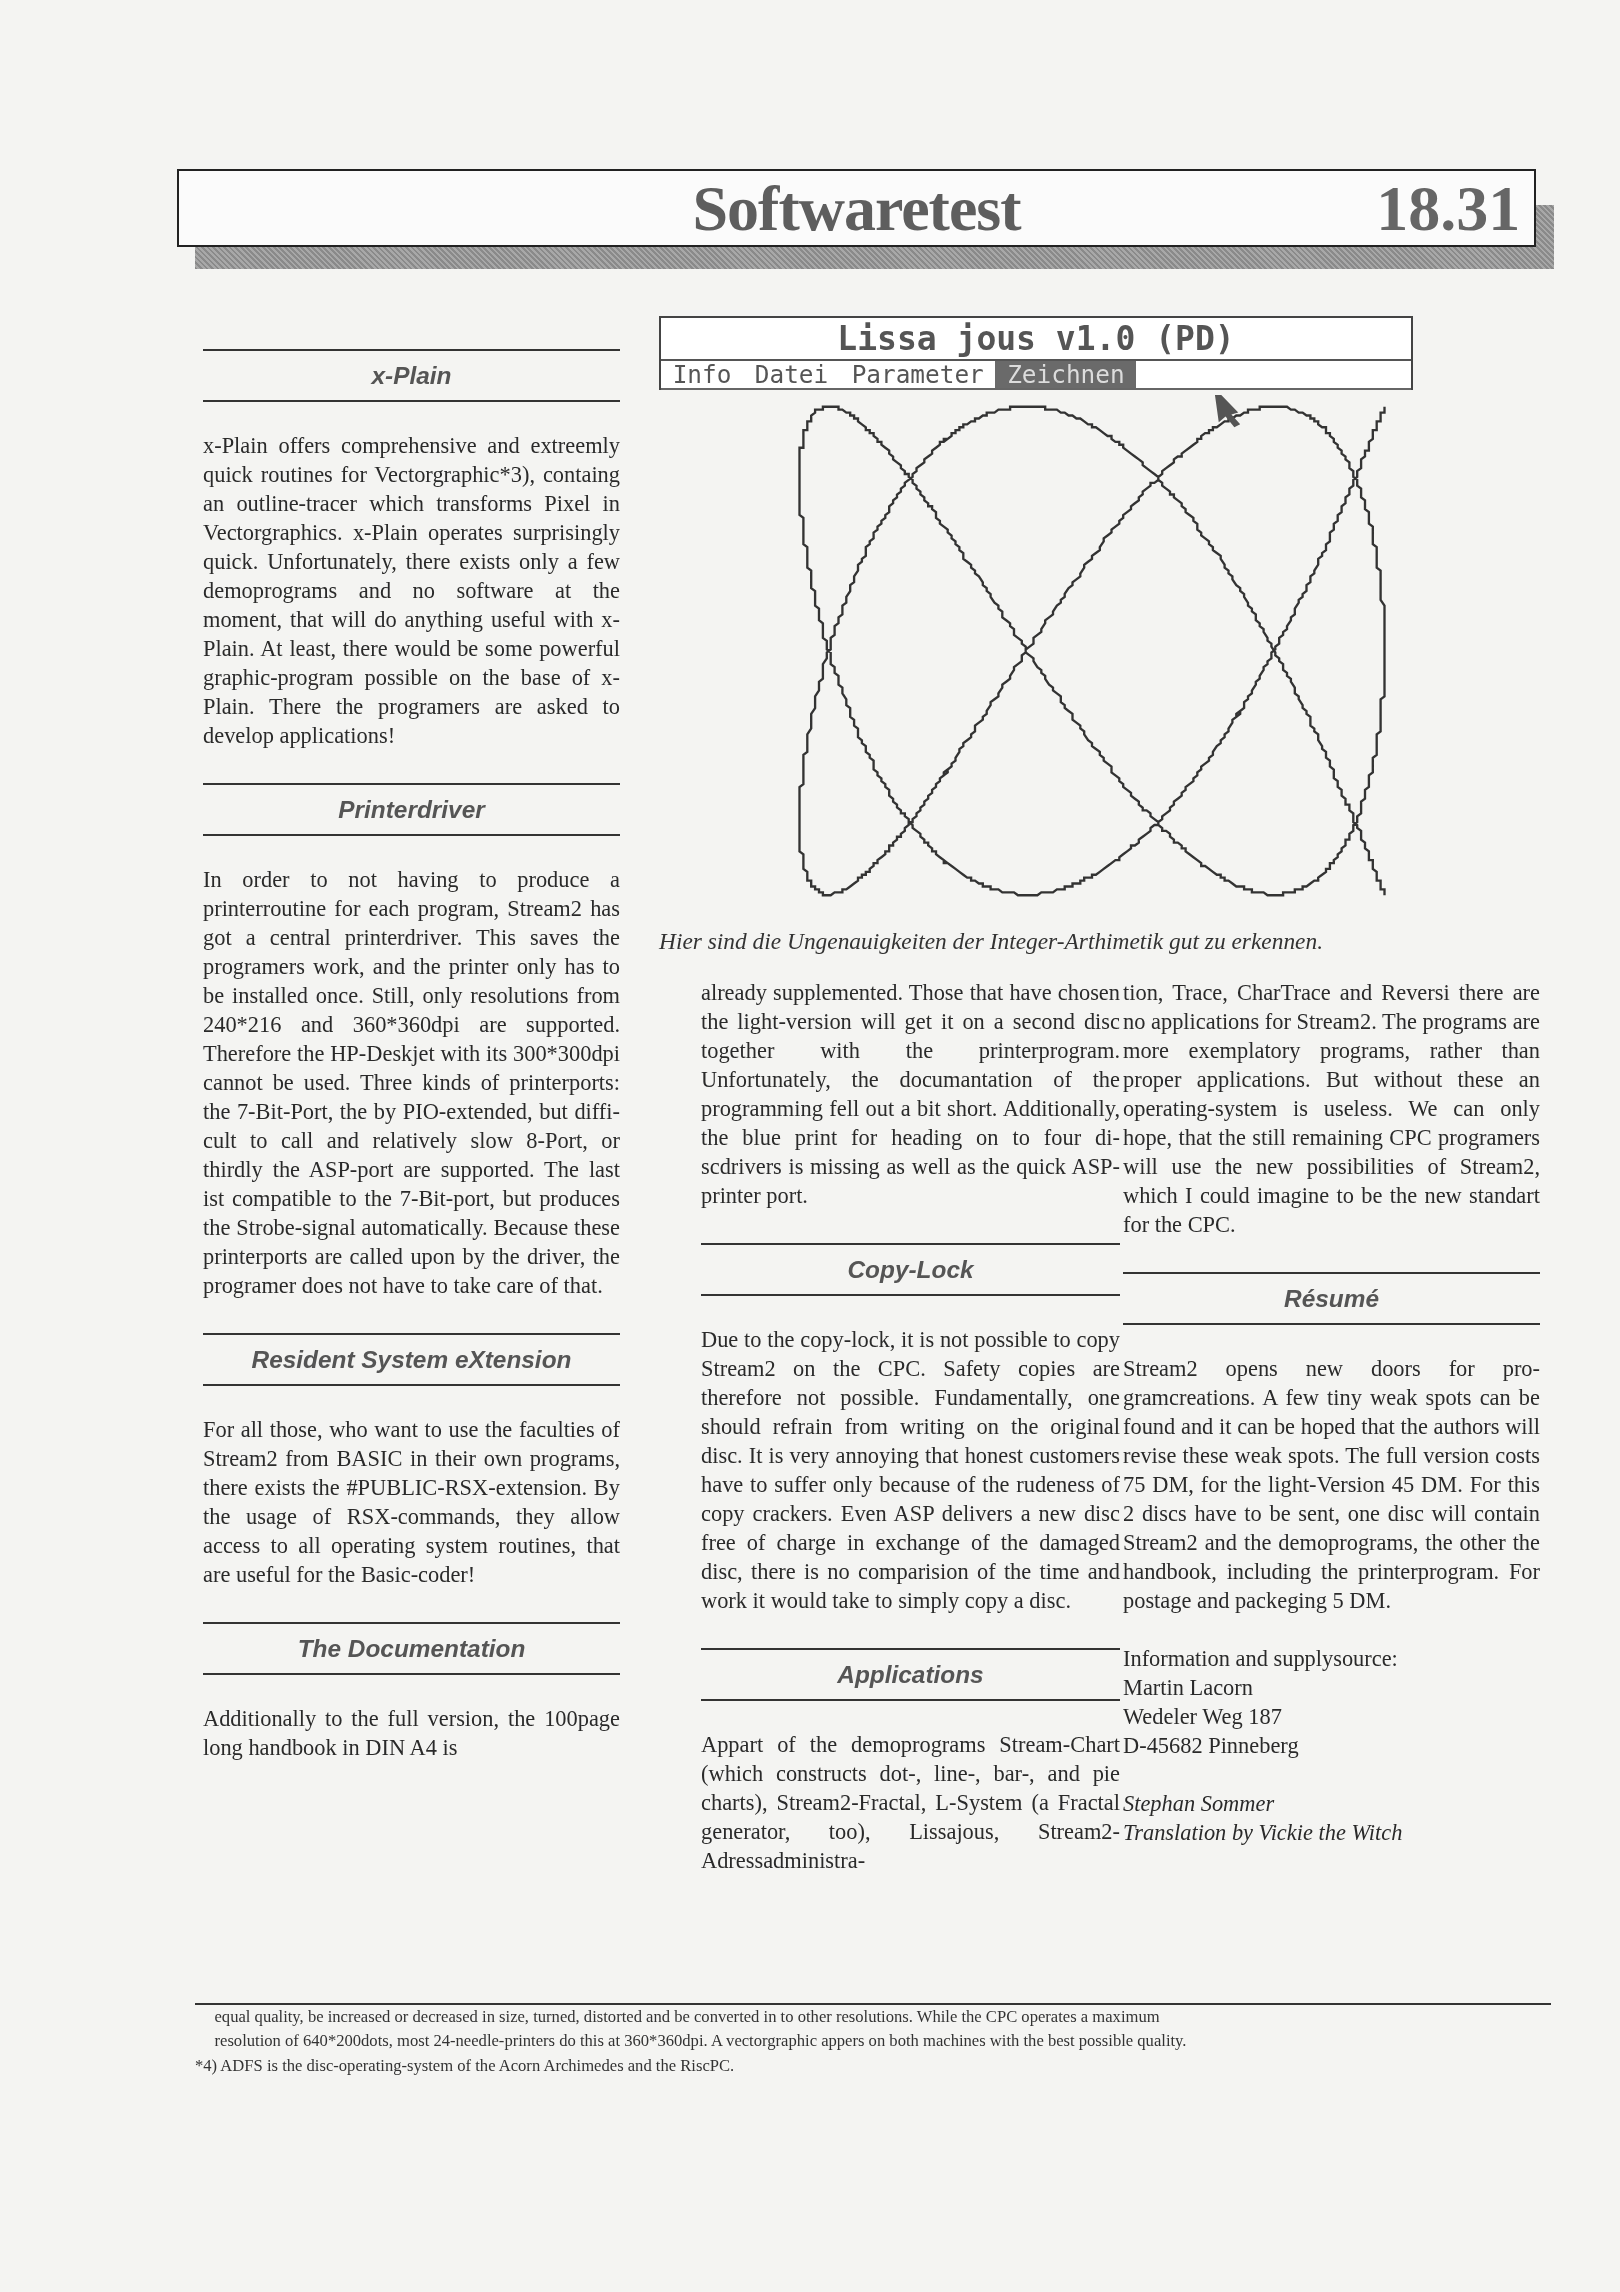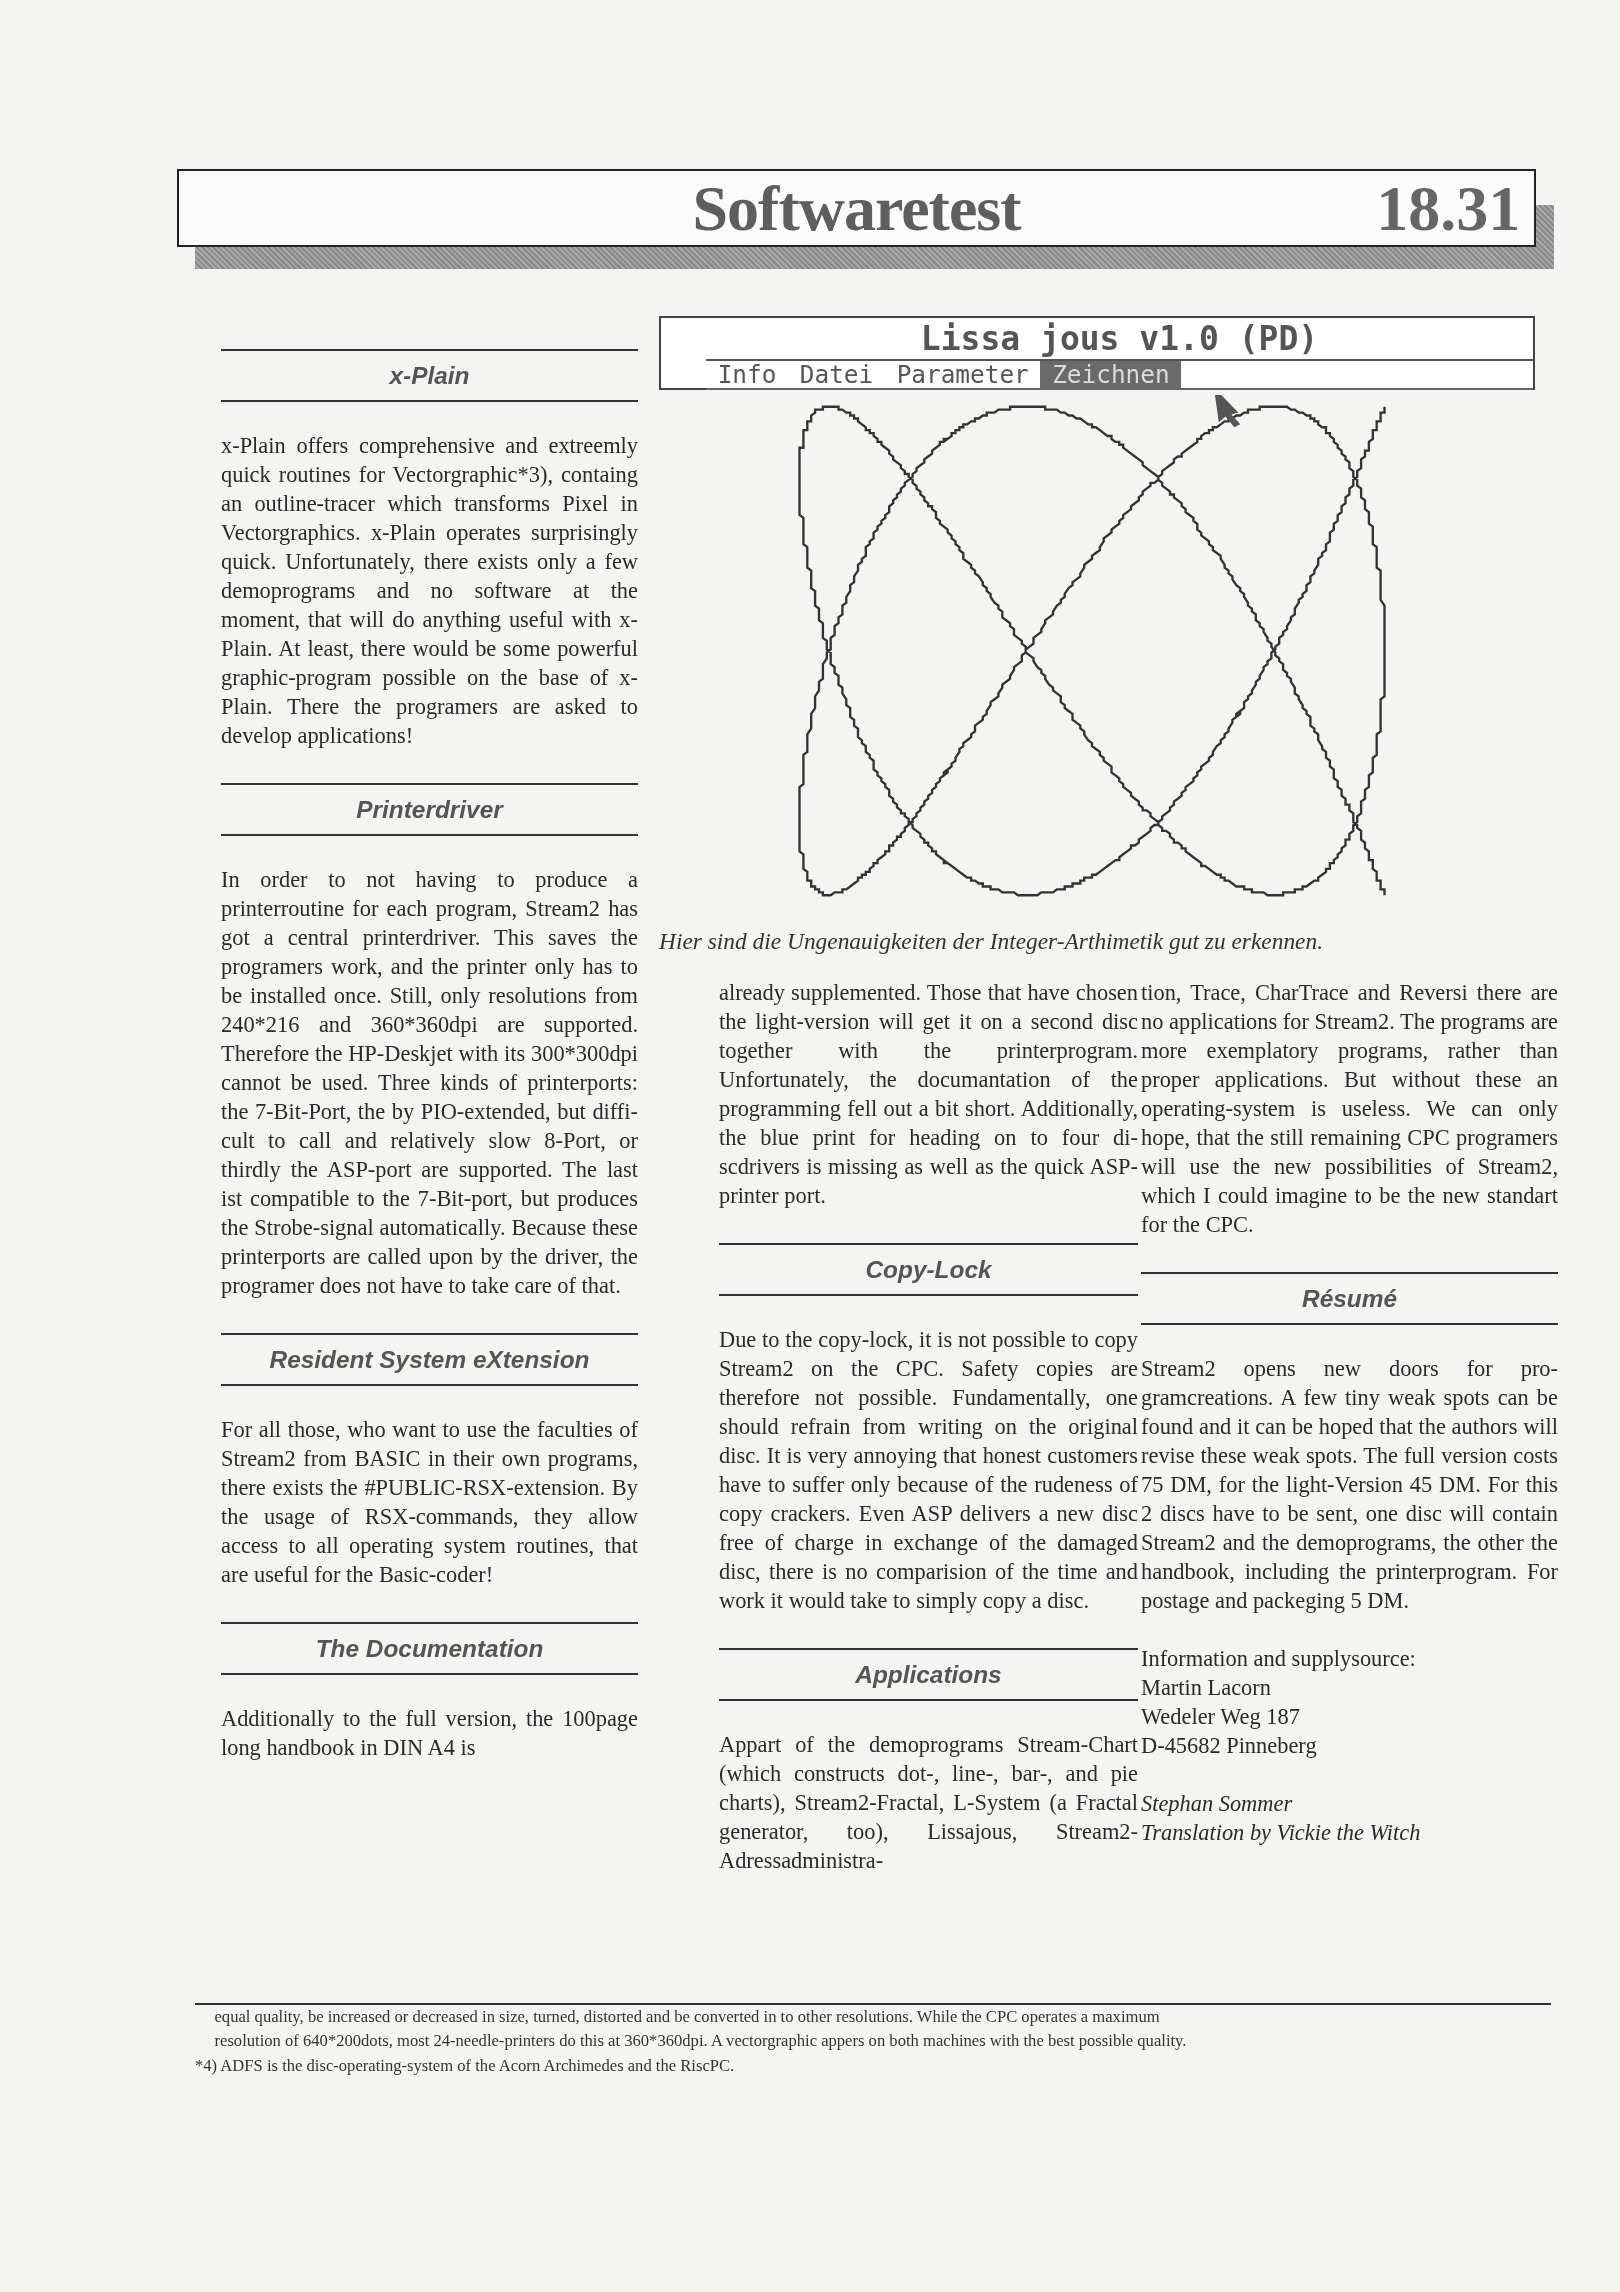--- a/index.html
+++ b/index.html
@@ -19,38 +19,38 @@
   .header-title {
     position: absolute; left: 0; right: 0; top: 0; text-align: center;
     font-size: 64px; font-weight: bold; line-height: 76px; color: #5e5e5e;
     letter-spacing: -1px;
   }
   .header-page {
     position: absolute; right: 13.7px; top: 0; font-size: 64px; font-weight: bold;
     line-height: 76px; color: #666;
   }
 
-  .col { position: absolute; font-size: 22.4px; line-height: 29px; text-align: justify; margin-left: 18px; }
+  .col { position: absolute; font-size: 22.4px; line-height: 29px; text-align: justify; }
   .col p { margin: 0; hyphens: manual; }
   .col-left { left: 203px; top: 349px; width: 417px; }
   .col-mid  { left: 701px; top: 978px; width: 419px; }
   .col-right{ left: 1123px; top: 978px; width: 417px; }
 
   .sec-head {
     border-top: 2.9px solid #333; border-bottom: 2.9px solid #333;
     height: 49px; line-height: 49px; text-align: center;
     font-family: "Liberation Sans", "DejaVu Sans", sans-serif;
     font-style: italic; font-weight: bold; font-size: 24.4px; color: #555;
     margin: 0 0 29px 0;
   }
   .gap { height: 33px; }
 
   .app-window {
-    position: absolute; left: 659px; top: 316px; width: 876px; height: 74px;
-    border: 2px solid #444; background: #fff; box-sizing: border-box; padding-left: 45px;
+    position: absolute; left: 659px; top: 316px; width: 754px; height: 74px;
+    border: 2px solid #444; background: #fff; box-sizing: border-box;
   }
   .app-title {
     height: 41px; line-height: 41px; text-align: center;
     font-family: "DejaVu Sans Mono", "Liberation Mono", monospace; font-weight: bold;
     font-size: 33px; color: #555; border-bottom: 2.9px solid #555;
   }
   .app-menu {
     display: flex; height: 27px; line-height: 27px;
     font-family: "DejaVu Sans Mono", "Liberation Mono", monospace;
     font-size: 24.4px; color: #555; border-bottom: 2.9px solid #666;

